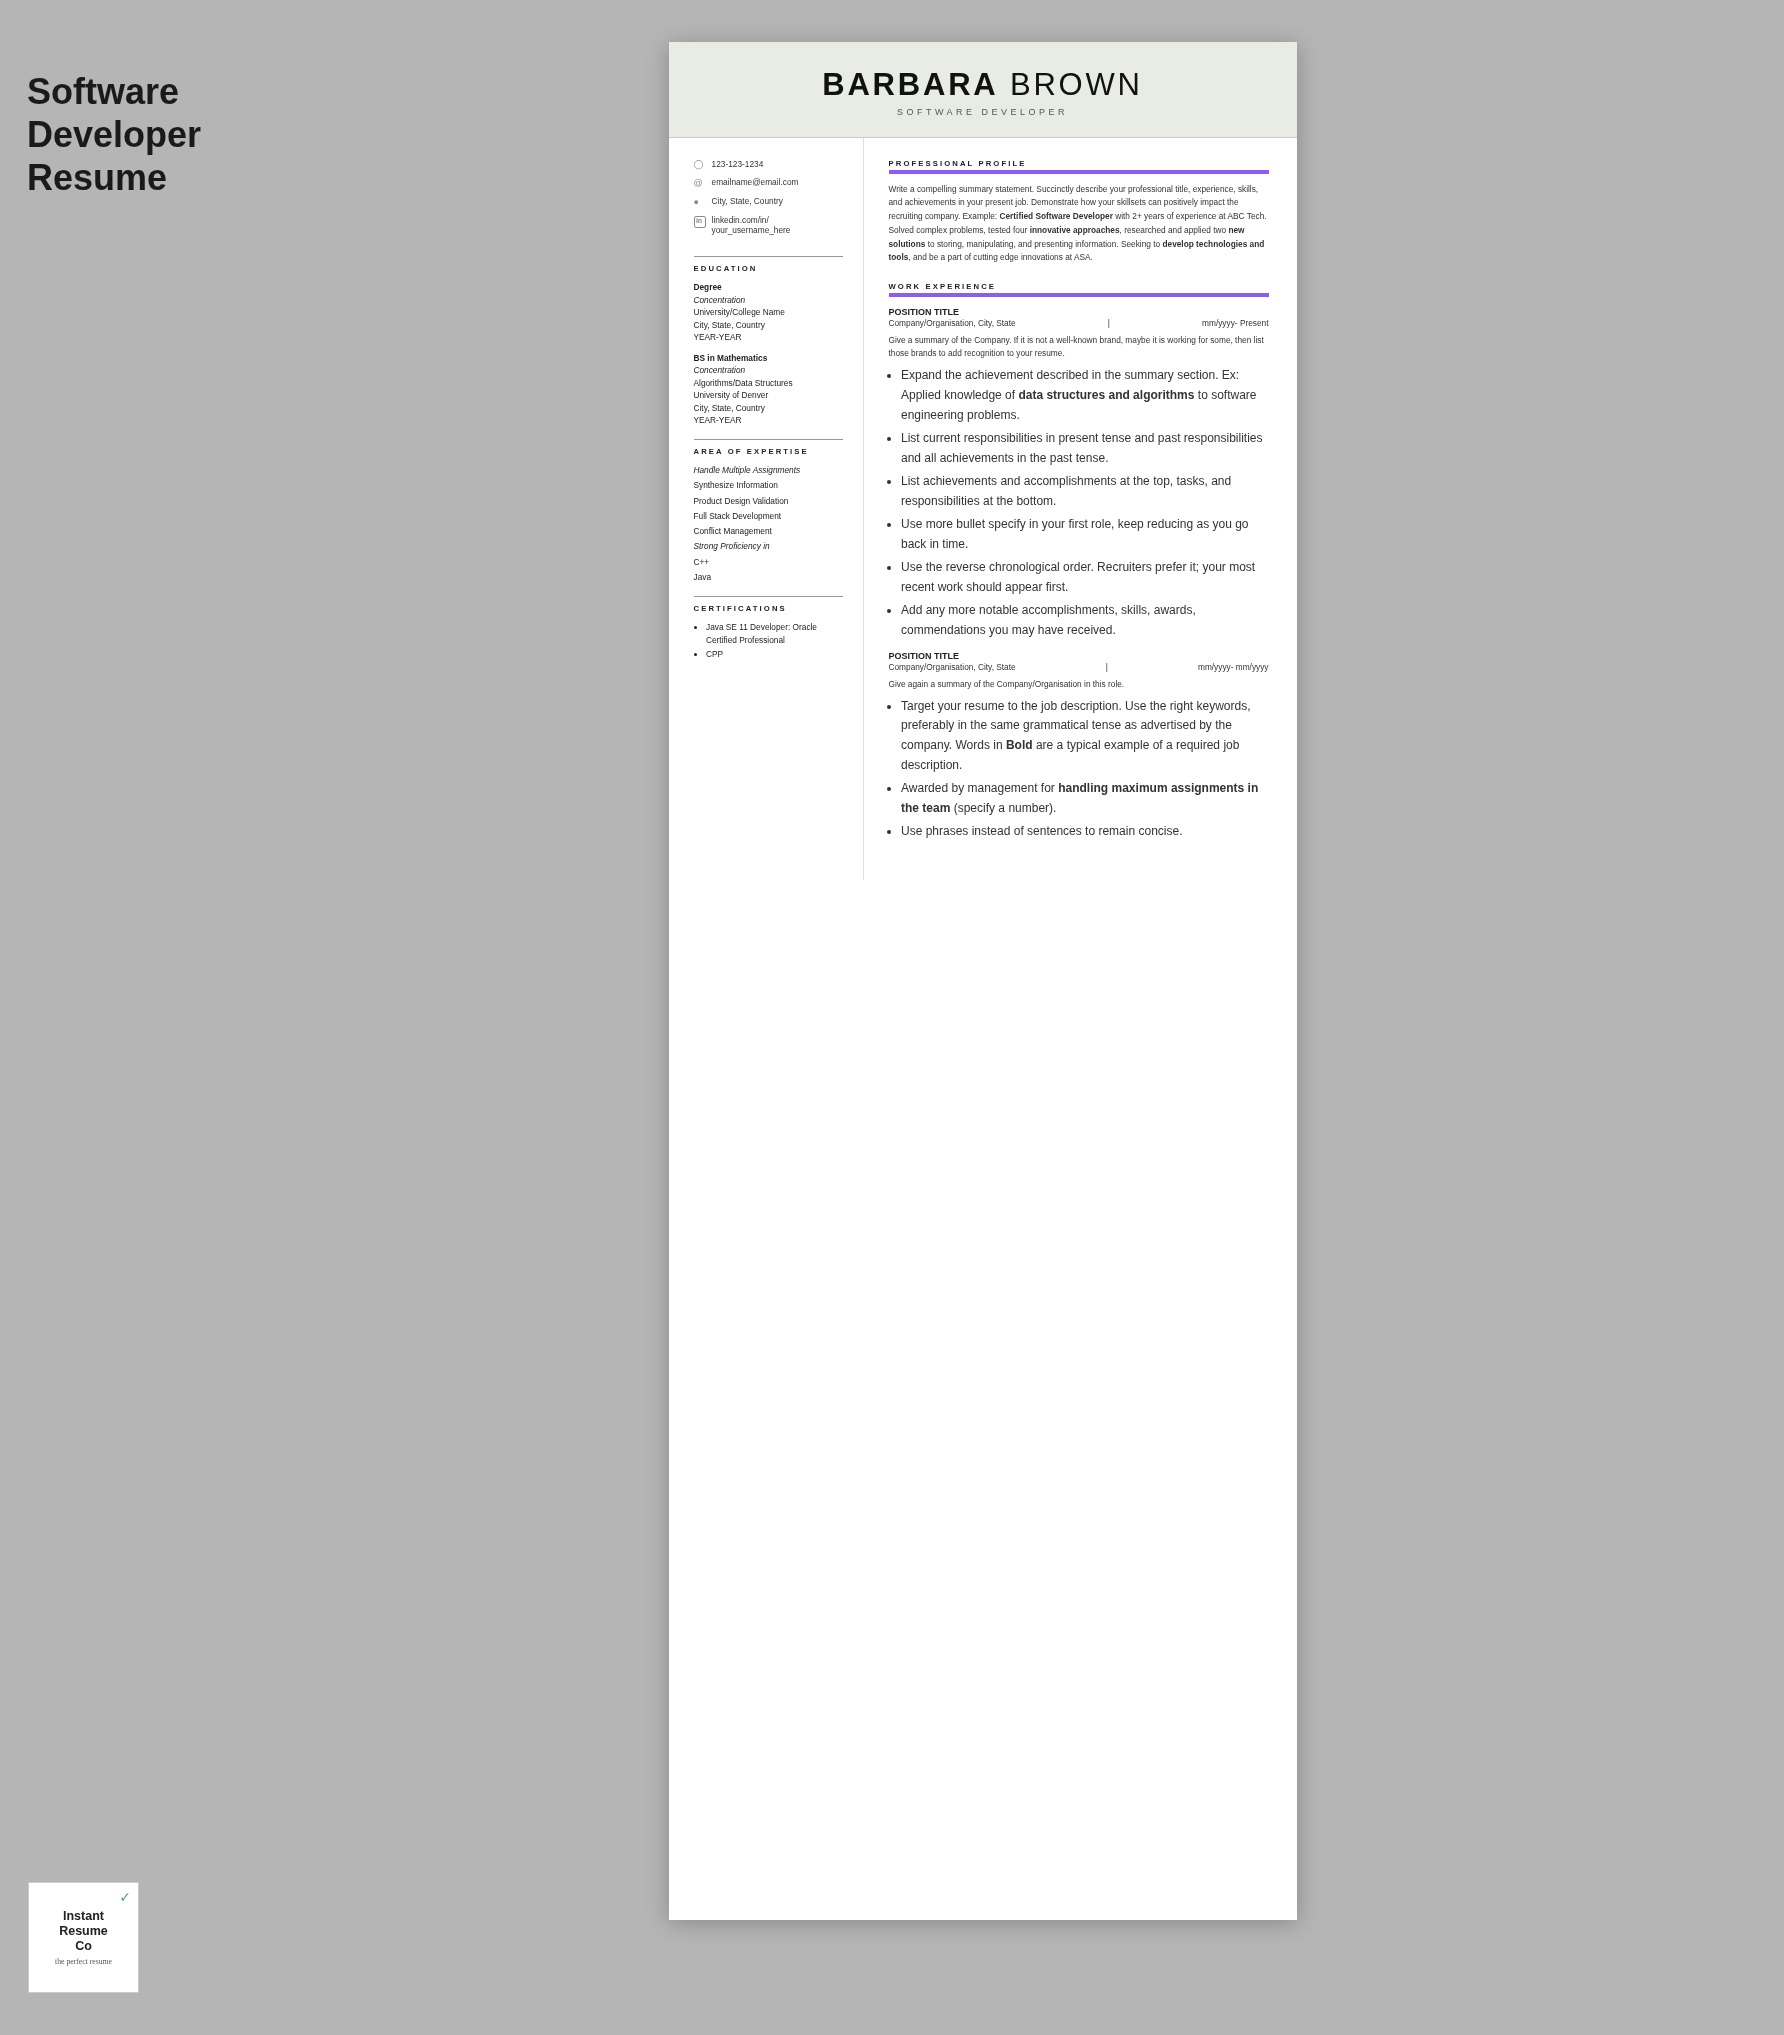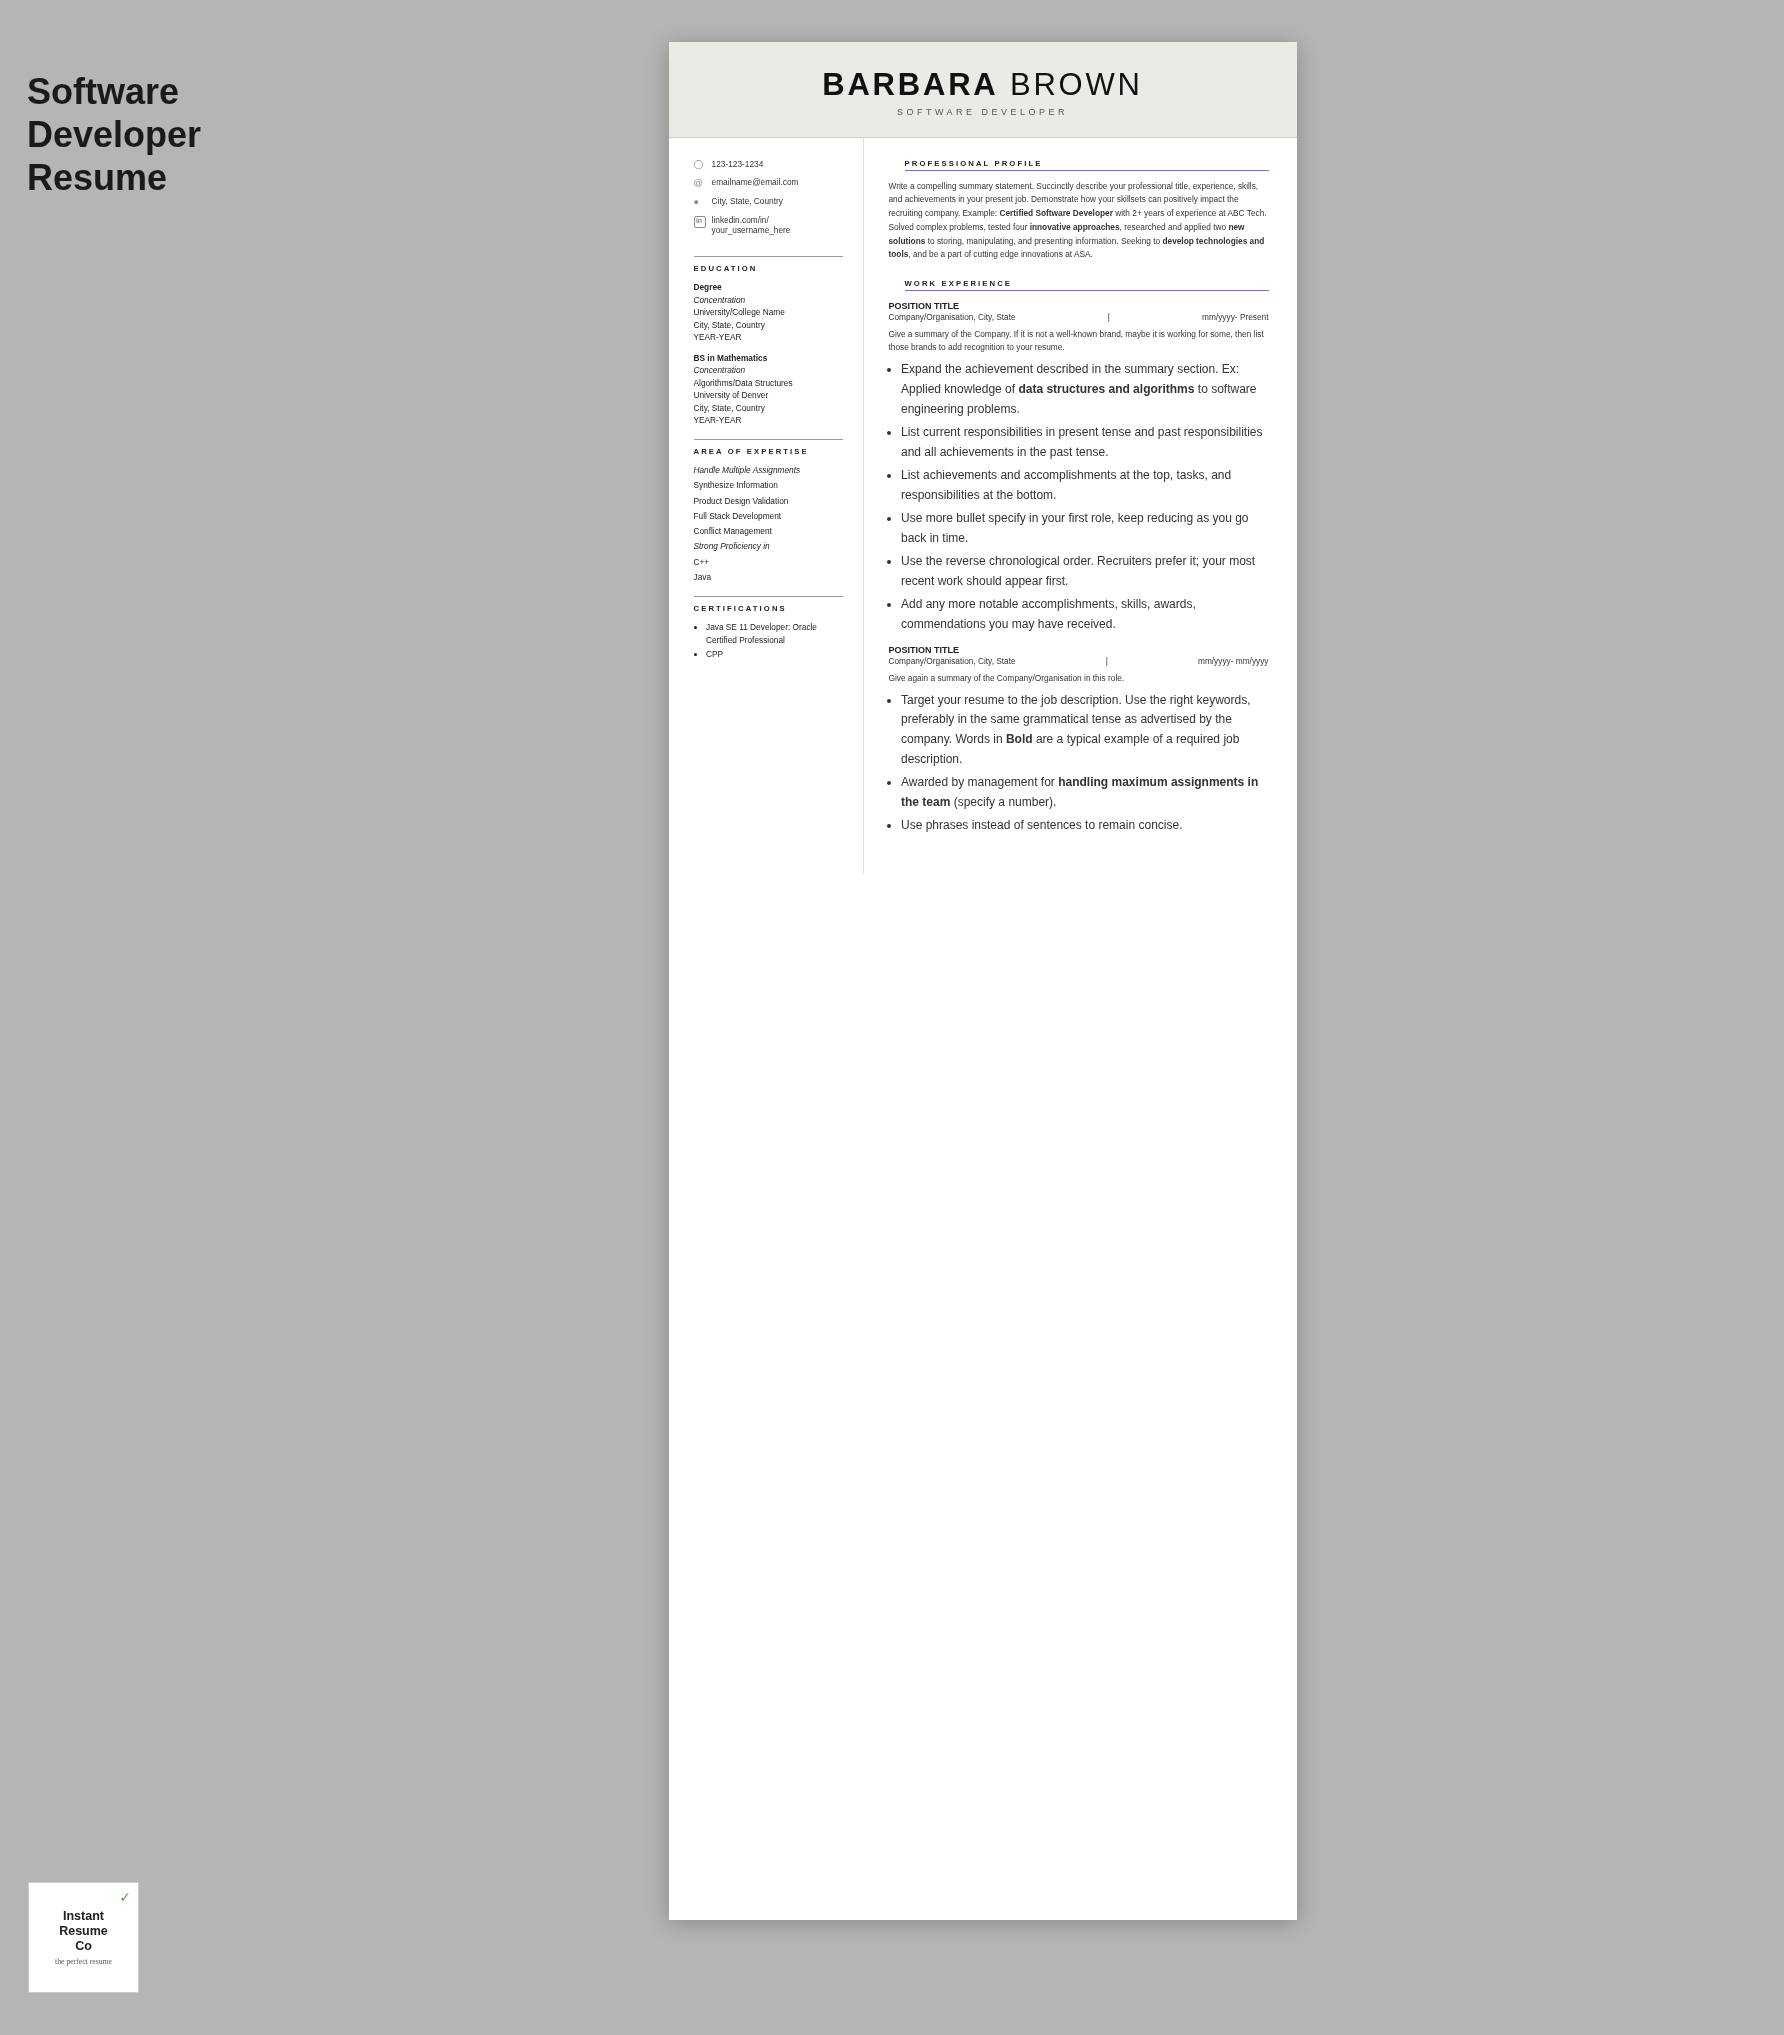--- a/index.html
+++ b/index.html
@@ -172,24 +172,23 @@
     .right-section {
       margin-bottom: 16.7px;
     }
     .right-section-title {
       font-family: Arial, sans-serif;
       font-size: 7.7px;
       font-weight: 700;
       letter-spacing: 2.1px;
       text-transform: uppercase;
       color: #222;
-      border-bottom: 1px solid #8b5cf6;
+      border-bottom: 4px solid #8b5cf6;
       padding-bottom: 2.8px;
       margin-bottom: 8.3px;
-      margin-left: 16px;
     }
 
     .profile-text {
       font-size: 8.3px;
       font-family: Arial, sans-serif;
       color: #333;
       line-height: 1.65;
     }
     .profile-text .bold { font-weight: 700; }
 

